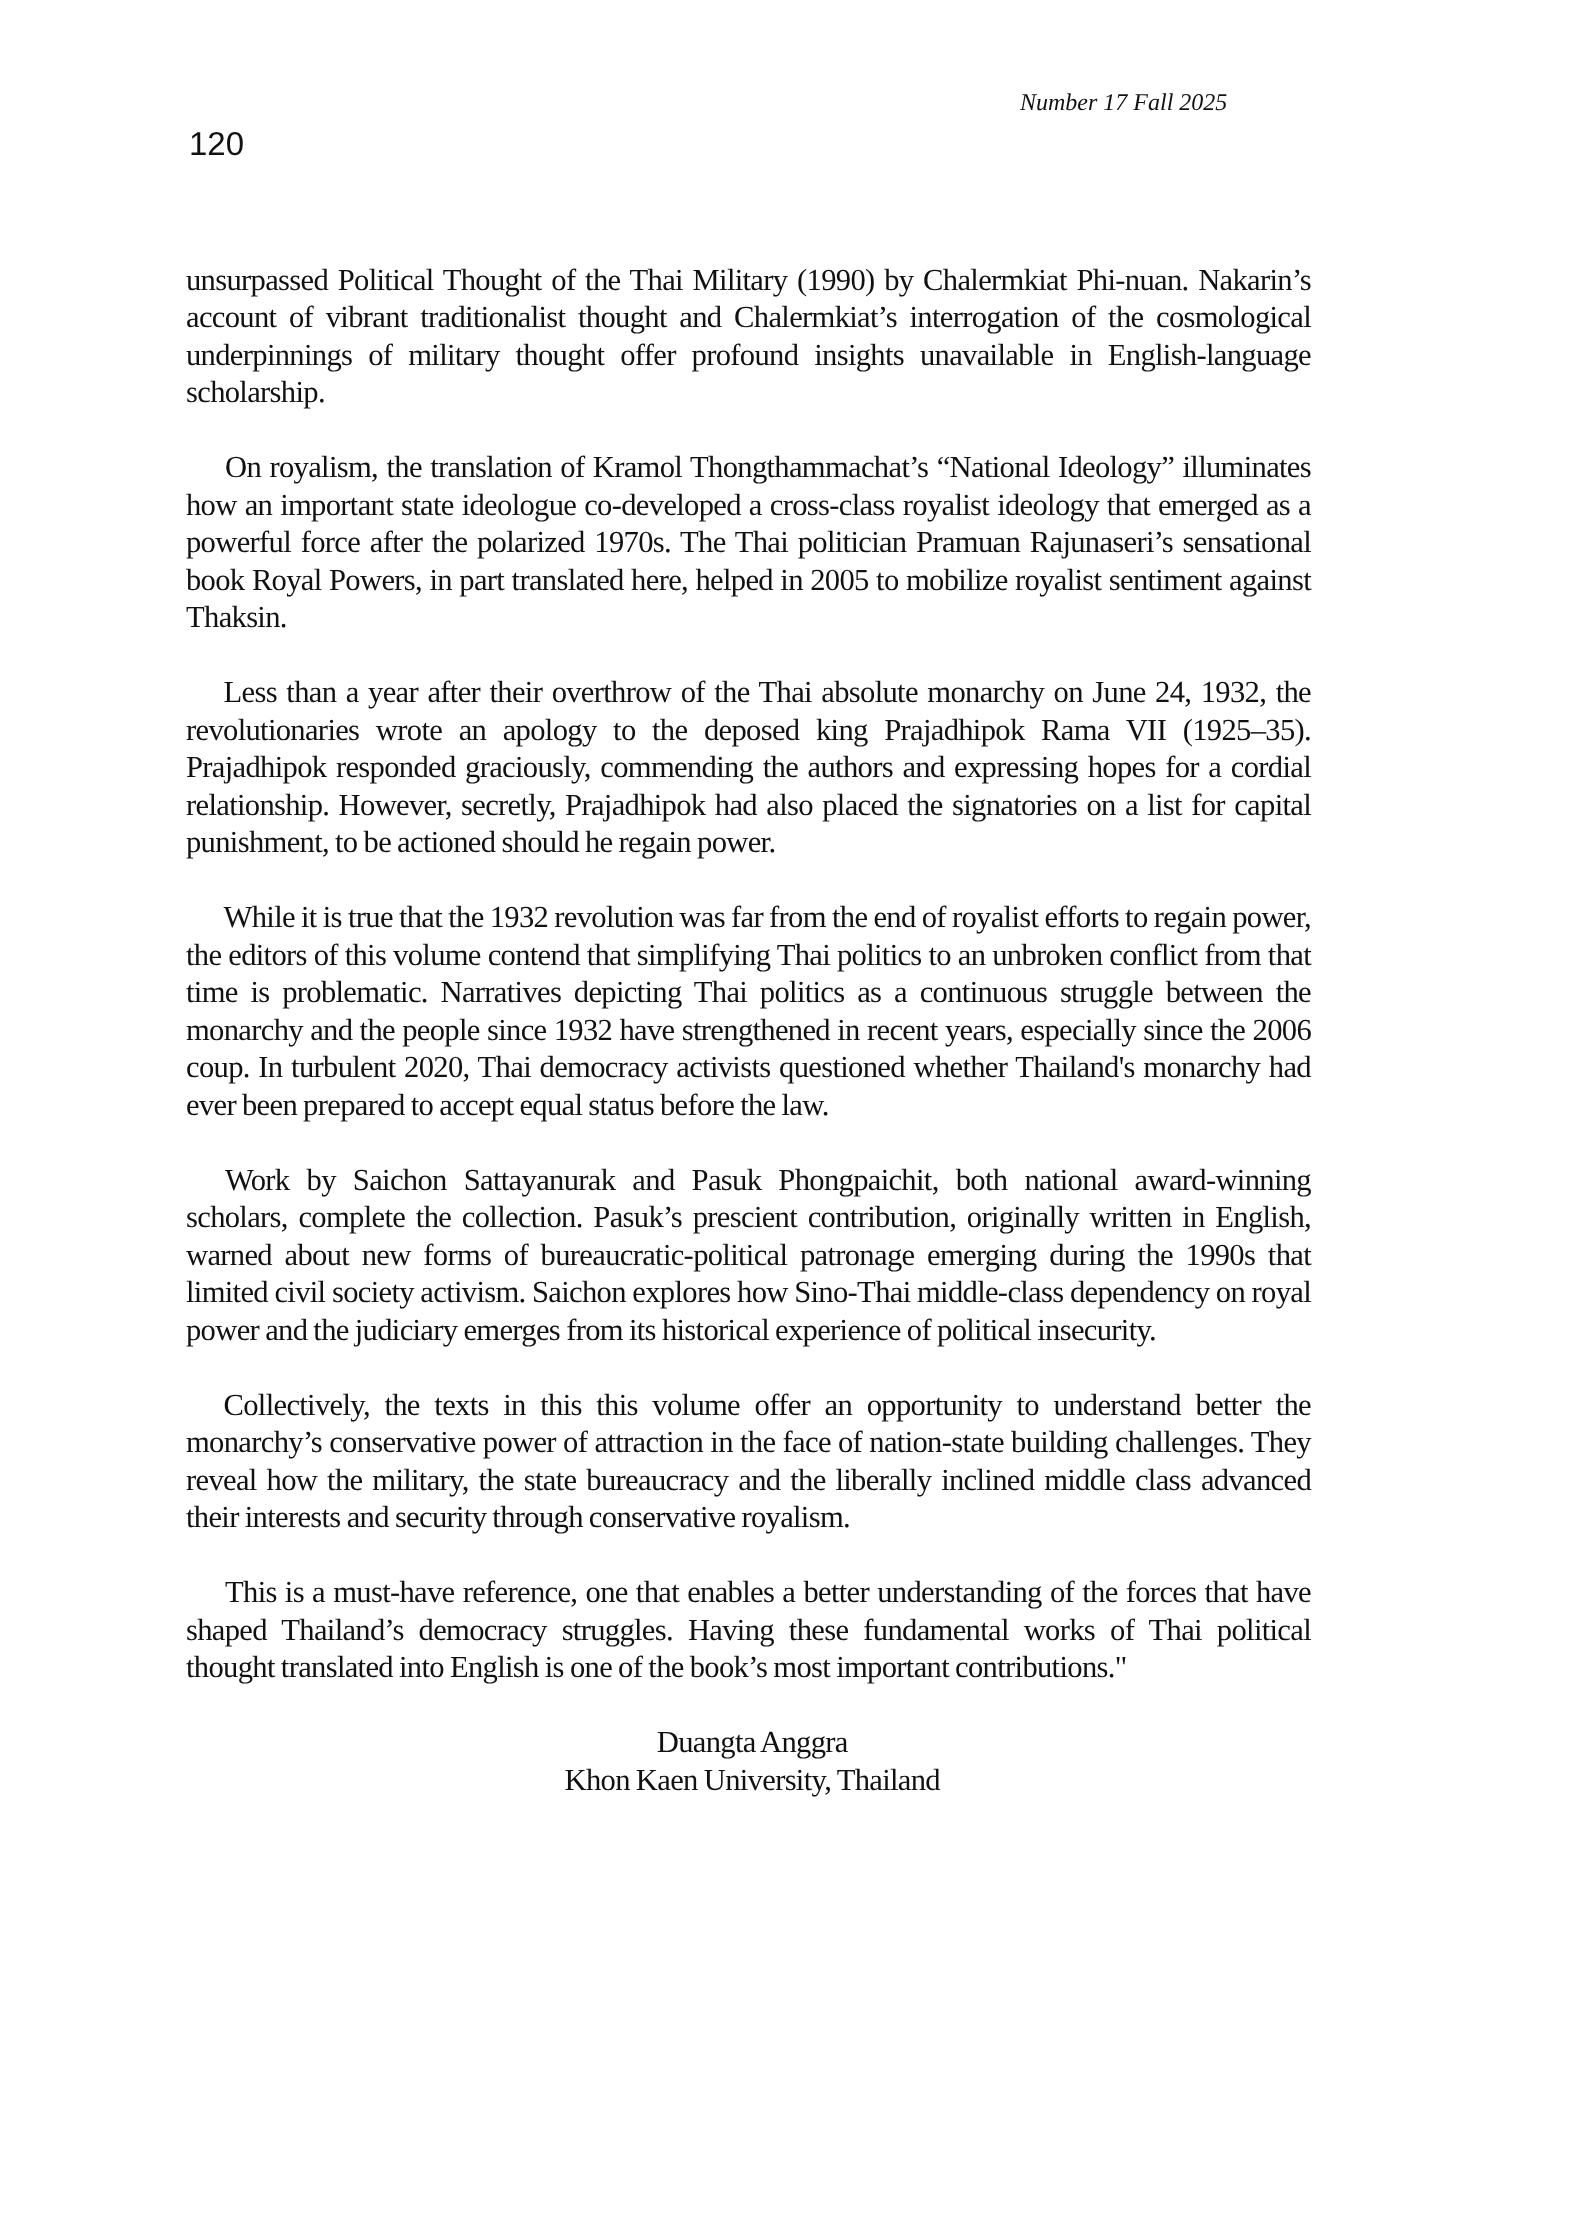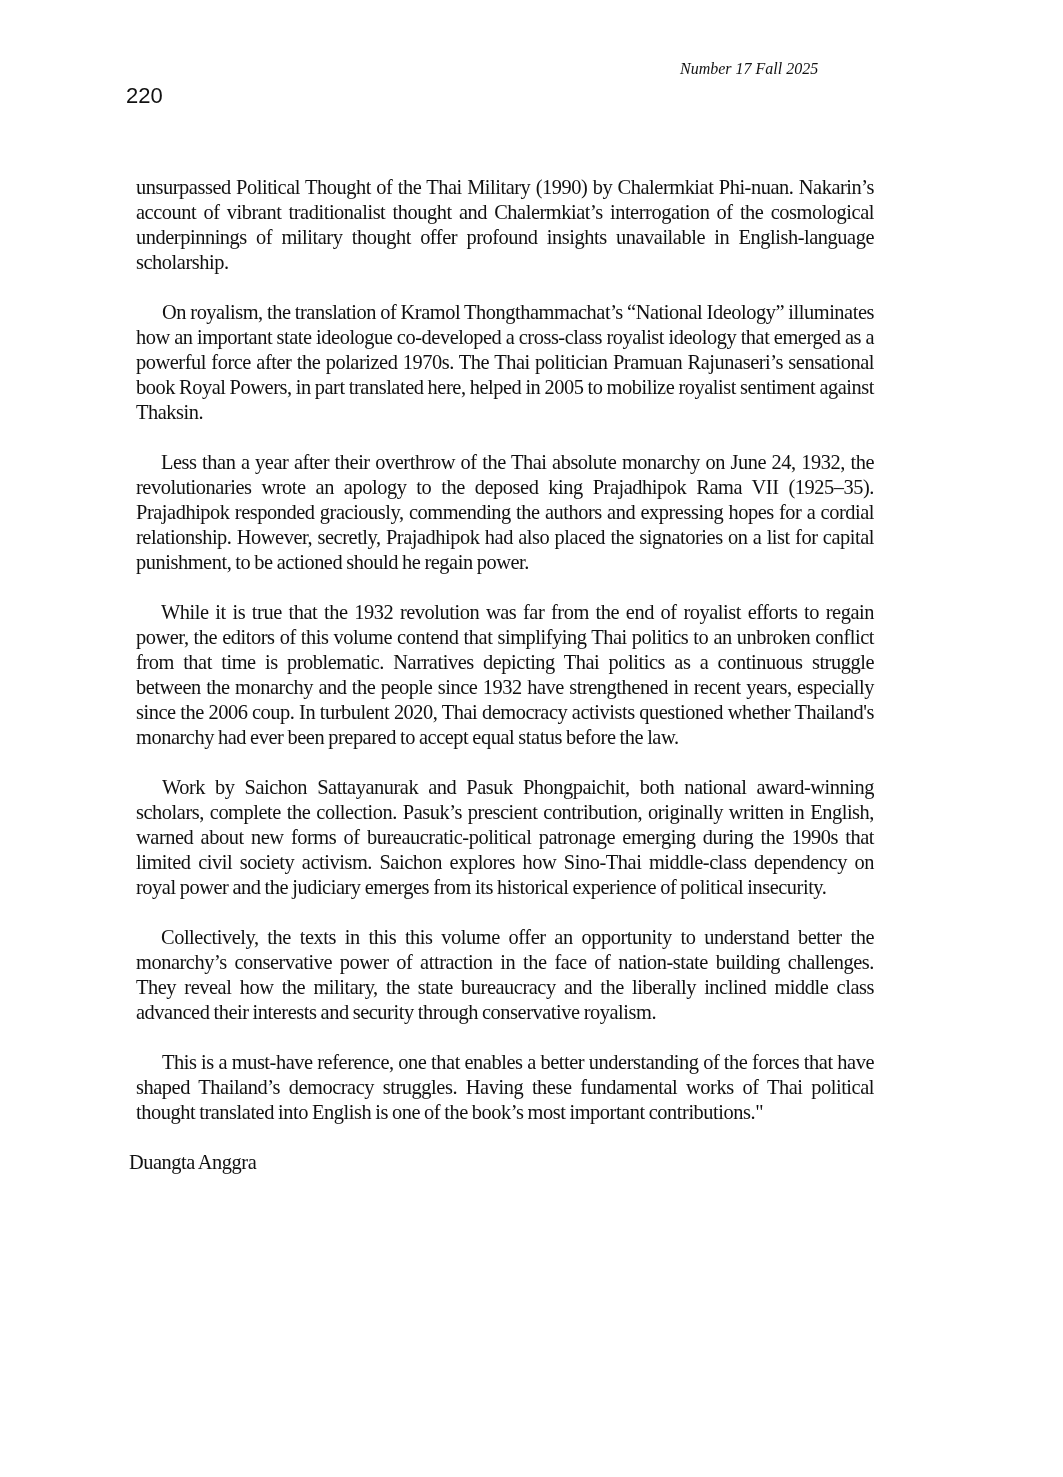--- a/index.html
+++ b/index.html
@@ -40,49 +40,51 @@
       left: 124px;
       width: 750px;
       font-family: "Liberation Serif", serif;
       font-size: 20.4px;
       line-height: 25px;
       letter-spacing: -0.45px;
       word-spacing: -0.6px;
       color: #111;
     }
     .para {
-      margin: 0 0 25px 12px;
+      margin: 0 0 25px 0;
       text-align: justify;
       text-align-last: left;
     }
     .indent {
       text-indent: 26px;
     }
     .indent-sm {
       text-indent: 25px;
     }
     .signature {
       margin: 0;
       padding-left: 5px;
     }
     .signature div {
       white-space: nowrap;
+      text-align: center;
     }
   </style>
 </head>
 <body>
 
 <div class="running-head">Number 17 Fall 2025</div>
-<div class="page-number">220</div>
+<div class="page-number">120</div>
 
 <main class="body-text">
   <p class="para">unsurpassed Political Thought of the Thai Military (1990) by Chalermkiat Phi-nuan. Nakarin’s account of vibrant traditionalist thought and Chalermkiat’s interrogation of the cosmological underpinnings of military thought offer profound insights unavailable in English-language scholarship.</p>
   <p class="para indent">On royalism, the translation of Kramol Thongthammachat’s “National Ideology” illuminates how an important state ideologue co-developed a cross-class royalist ideology that emerged as a powerful force after the polarized 1970s. The Thai politician Pramuan Rajunaseri’s sensational book Royal Powers, in part translated here, helped in 2005 to mobilize royalist sentiment against Thaksin.</p>
   <p class="para indent-sm">Less than a year after their overthrow of the Thai absolute monarchy on June 24, 1932, the revolutionaries wrote an apology to the deposed king Prajadhipok Rama VII (1925–35). Prajadhipok responded graciously, commending the authors and expressing hopes for a cordial relationship. However, secretly, Prajadhipok had also placed the signatories on a list for capital punishment, to be actioned should he regain power.</p>
   <p class="para indent-sm">While it is true that the 1932 revolution was far from the end of royalist efforts to regain power, the editors of this volume contend that simplifying Thai politics to an unbroken conflict from that time is problematic. Narratives depicting Thai politics as a continuous struggle between the monarchy and the people since 1932 have strengthened in recent years, especially since the 2006 coup. In turbulent 2020, Thai democracy activists questioned whether Thailand's monarchy had ever been prepared to accept equal status before the law.</p>
   <p class="para indent">Work by Saichon Sattayanurak and Pasuk Phongpaichit, both national award-winning scholars, complete the collection. Pasuk’s prescient contribution, originally written in English, warned about new forms of bureaucratic-political patronage emerging during the 1990s that limited civil society activism. Saichon explores how Sino-Thai middle-class dependency on royal power and the judiciary emerges from its historical experience of political insecurity.</p>
   <p class="para indent-sm">Collectively, the texts in this this volume offer an opportunity to understand better the monarchy’s conservative power of attraction in the face of nation-state building challenges. They reveal how the military, the state bureaucracy and the liberally inclined middle class advanced their interests and security through conservative royalism.</p>
   <p class="para indent">This is a must-have reference, one that enables a better understanding of the forces that have shaped Thailand’s democracy struggles. Having these fundamental works of Thai political thought translated into English is one of the book’s most important contributions."</p>
 
   <div class="signature">
     <div>Duangta Anggra</div>
+    <div>Khon Kaen University, Thailand</div>
   </div>
 </main>
 
 </body></html>

